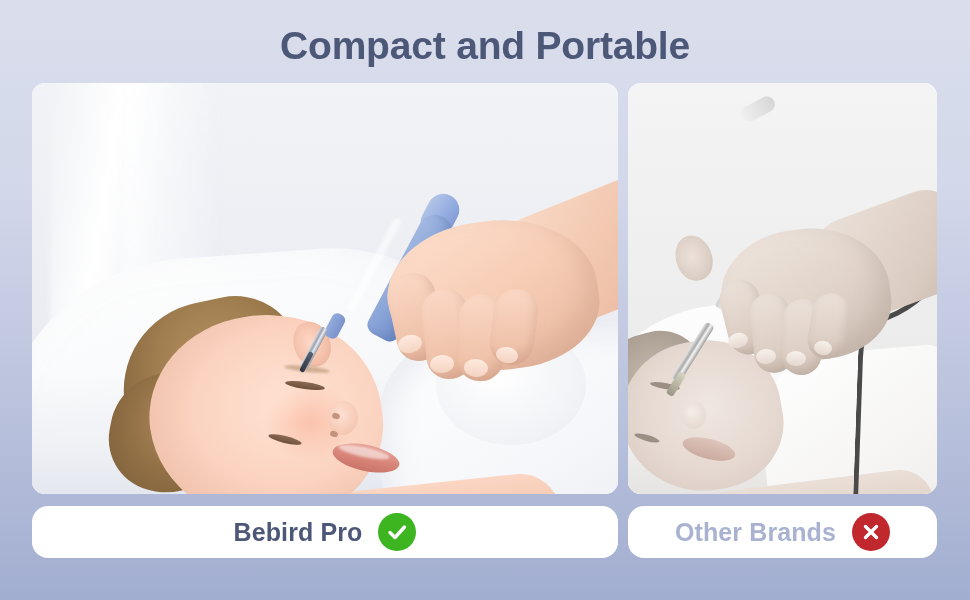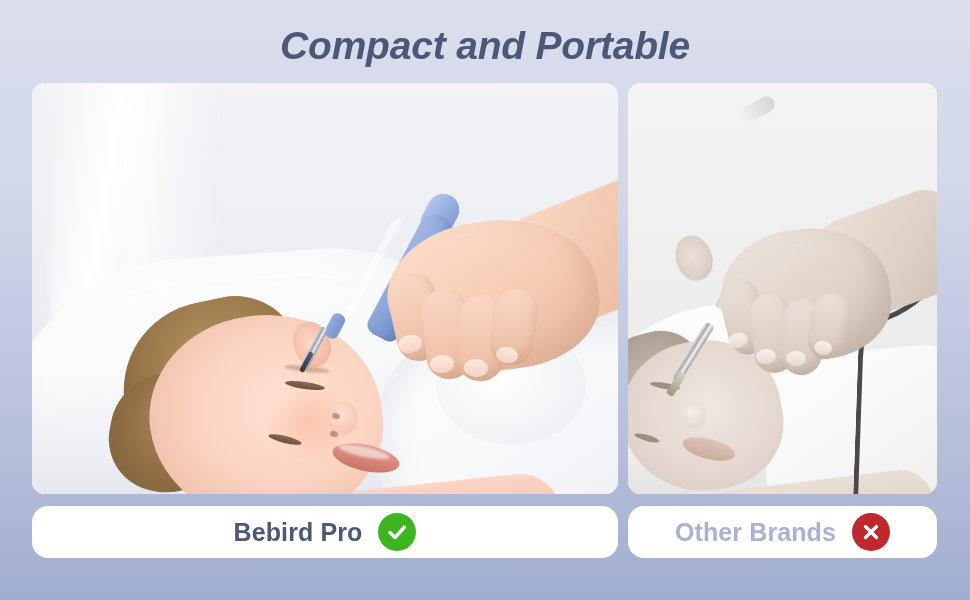--- a/index.html
+++ b/index.html
@@ -26,21 +26,20 @@
     position: absolute;
     top: 24px;
     left: 0;
     width: 970px;
     text-align: center;
     font-size: 39px;
     font-weight: bold;
     letter-spacing: -0.2px;
     color: #4d5878;
     font-family: "Liberation Sans", sans-serif;
-    font-style: italic;
   }
 
   
   .panel {
     position: absolute;
     border-radius: 13px;
     overflow: hidden;
     background: #ffffff;
   }
   .panel-left  { left: 32px;  top: 83px; width: 586px; height: 411px; }

